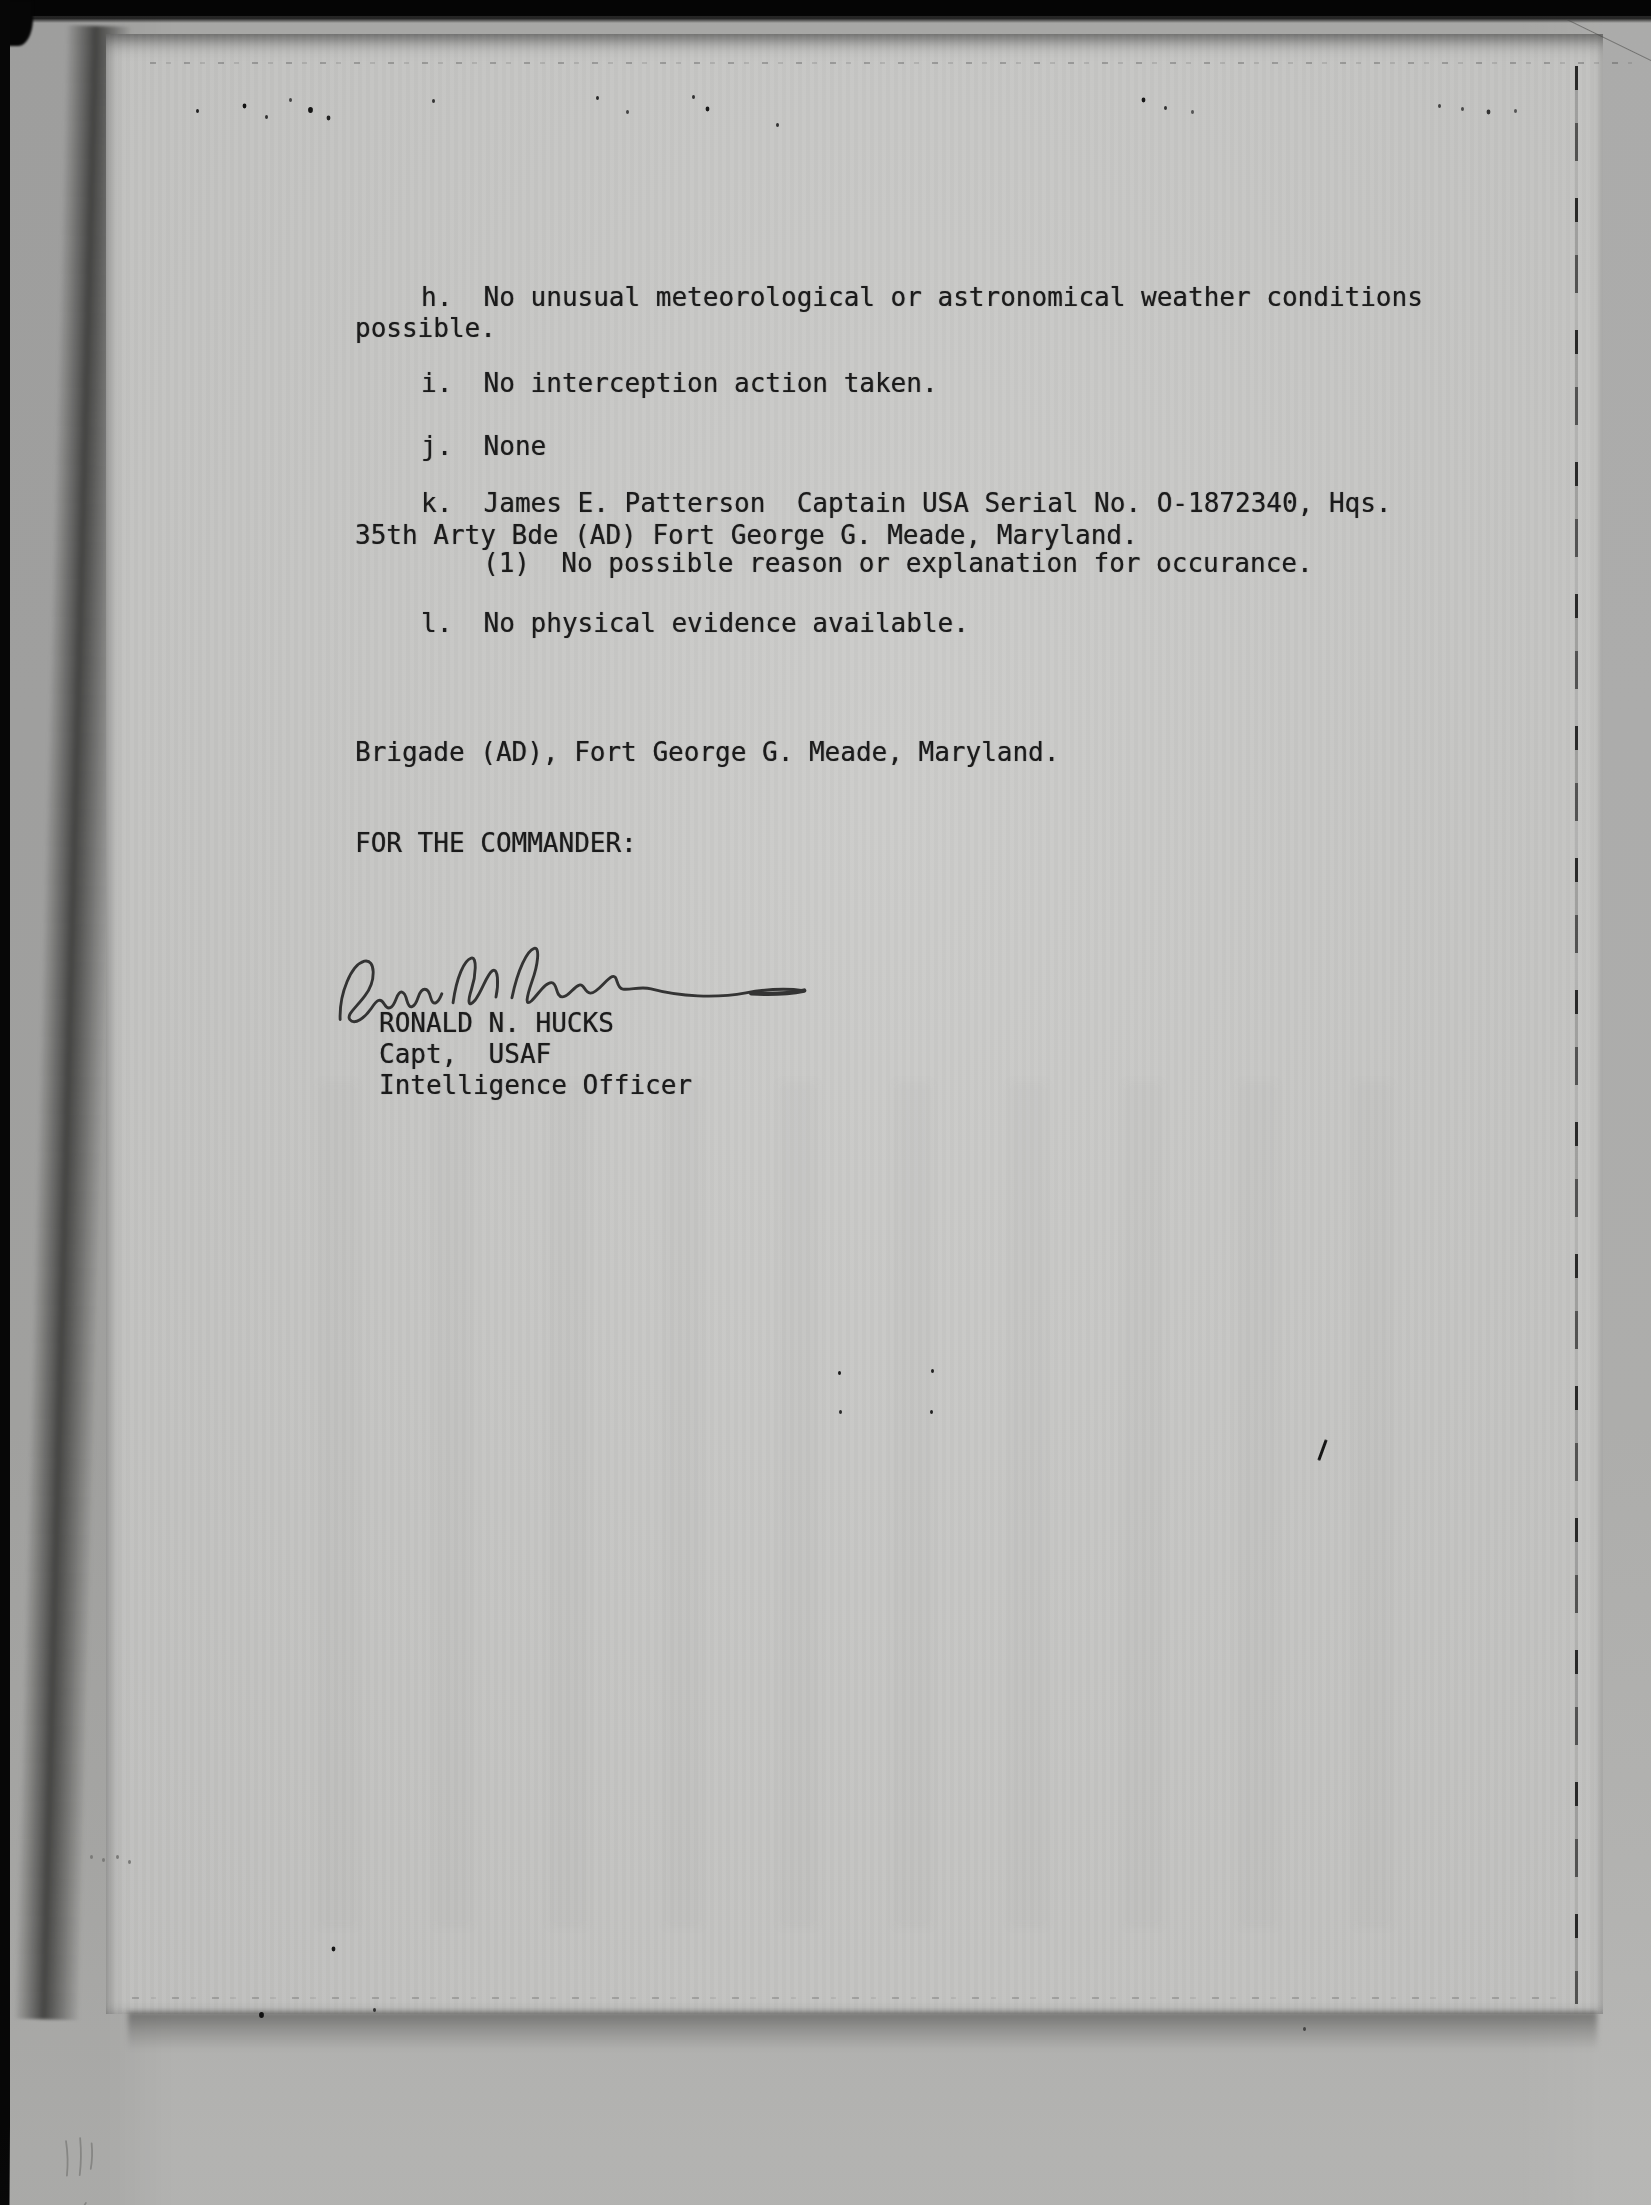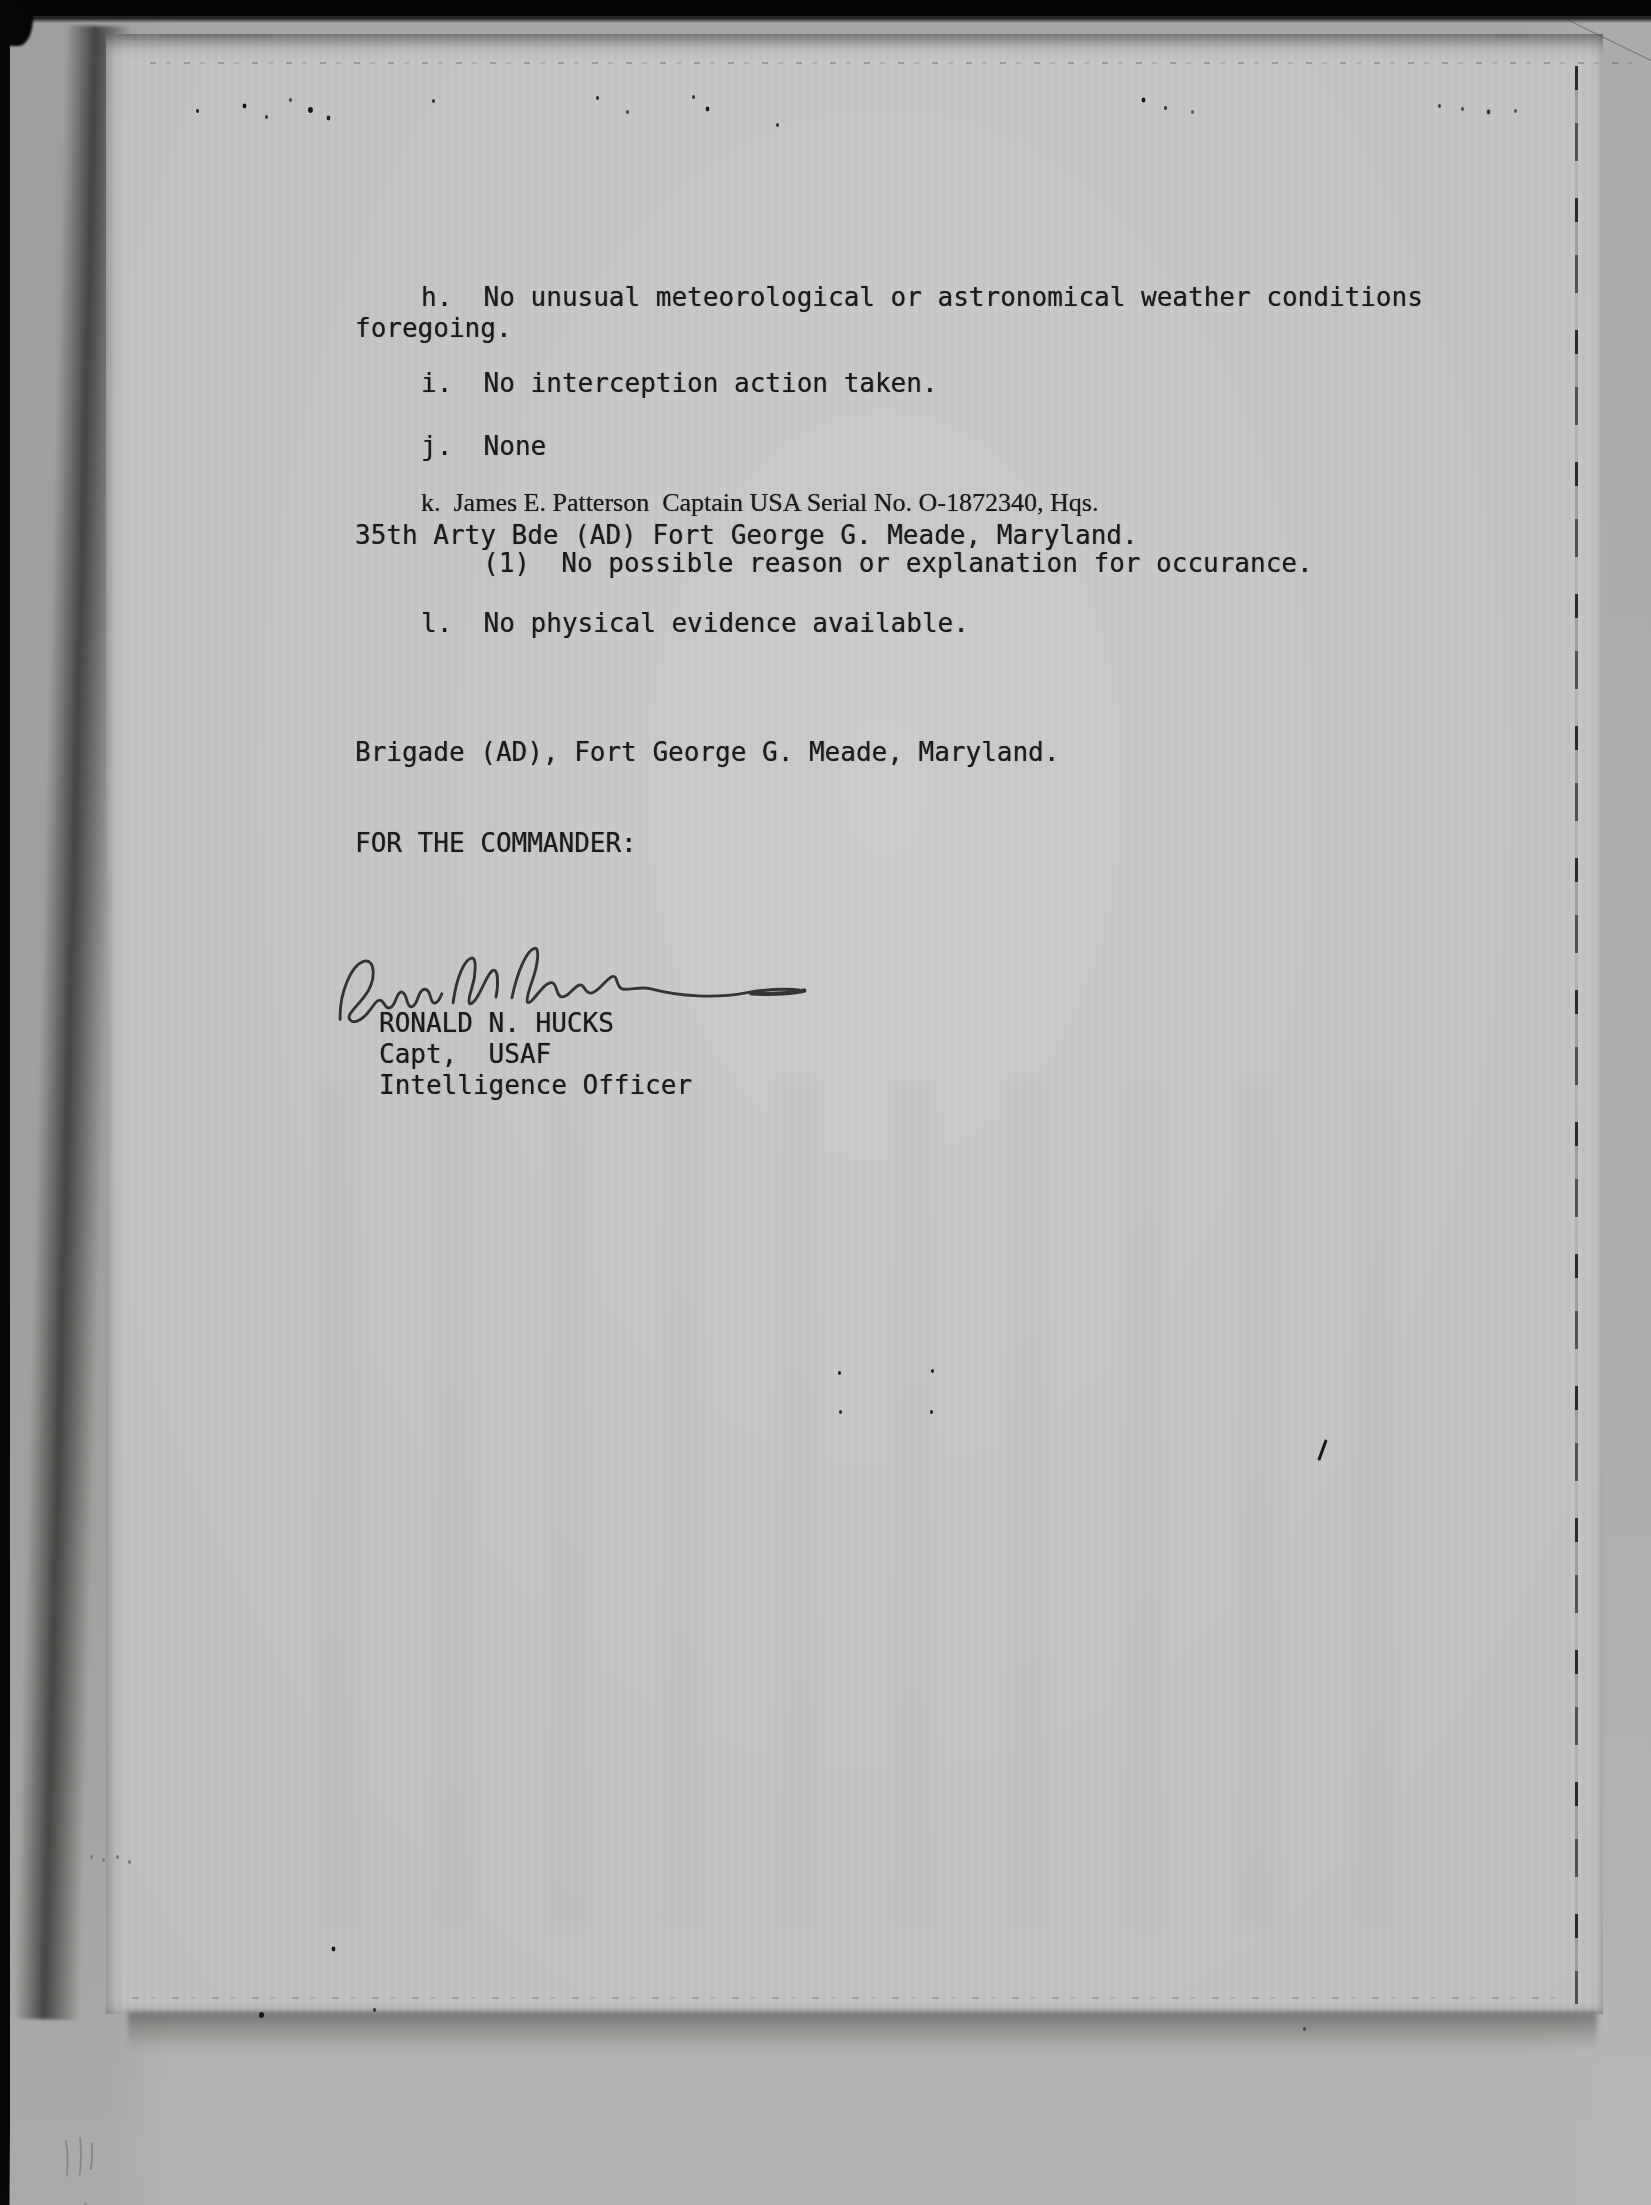--- a/index.html
+++ b/index.html
@@ -160,24 +160,24 @@
   <div id="corner-block"></div>
   <div id="left-edge"></div>
   <div id="dash-row-top" class="dash-row"></div>
   <div id="dash-row-bottom" class="dash-row"></div>
   <div id="ghost-bleed"></div>
   <div id="crease"></div>
   <div id="specks"></div>
   <div id="slash-mark"></div>
 
   <div class="t" style="left:421px;  top:281px;">h.  No unusual meteorological or astronomical weather conditions</div>
-  <div class="t" style="left:355px;  top:312px;">foregoing.</div>
+  <div class="t" style="left:355px;  top:312px;">possible.</div>
   <div class="t" style="left:421px;  top:367px;">i.  No interception action taken.</div>
   <div class="t" style="left:421px;  top:430px;">j.  None</div>
-  <div class="t" style="left:421px;  top:487px;font-family:Liberation Serif, serif;">k.  James E. Patterson  Captain USA Serial No. O-1872340, Hqs.</div>
+  <div class="t" style="left:421px;  top:487px;">k.  James E. Patterson  Captain USA Serial No. O-1872340, Hqs.</div>
   <div class="t" style="left:355px;  top:519px;">35th Arty Bde (AD) Fort George G. Meade, Maryland.</div>
   <div class="t" style="left:483px; top:547px;">(1)  No possible reason or explanation for occurance.</div>
   <div class="t" style="left:421px;  top:607px;">l.  No physical evidence available.</div>
   <div class="t" style="left:355px;  top:736px;">Brigade (AD), Fort George G. Meade, Maryland.</div>
   <div class="t" style="left:355px;  top:827px;">FOR THE COMMANDER:</div>
 
   <div id="signature-box" aria-label="Ronald N. Hucks (handwritten signature)">
     <svg viewBox="0 0 1120 260" xmlns="http://www.w3.org/2000/svg">
       <g fill="none" stroke="#1f1f1f" stroke-linecap="round" stroke-linejoin="round" opacity="0.88">
         <path stroke-width="6.5" d="M28 170 C30 110 62 48 92 42 C118 38 116 88 88 120 C66 146 42 160 50 172 C60 186 84 170 100 150

